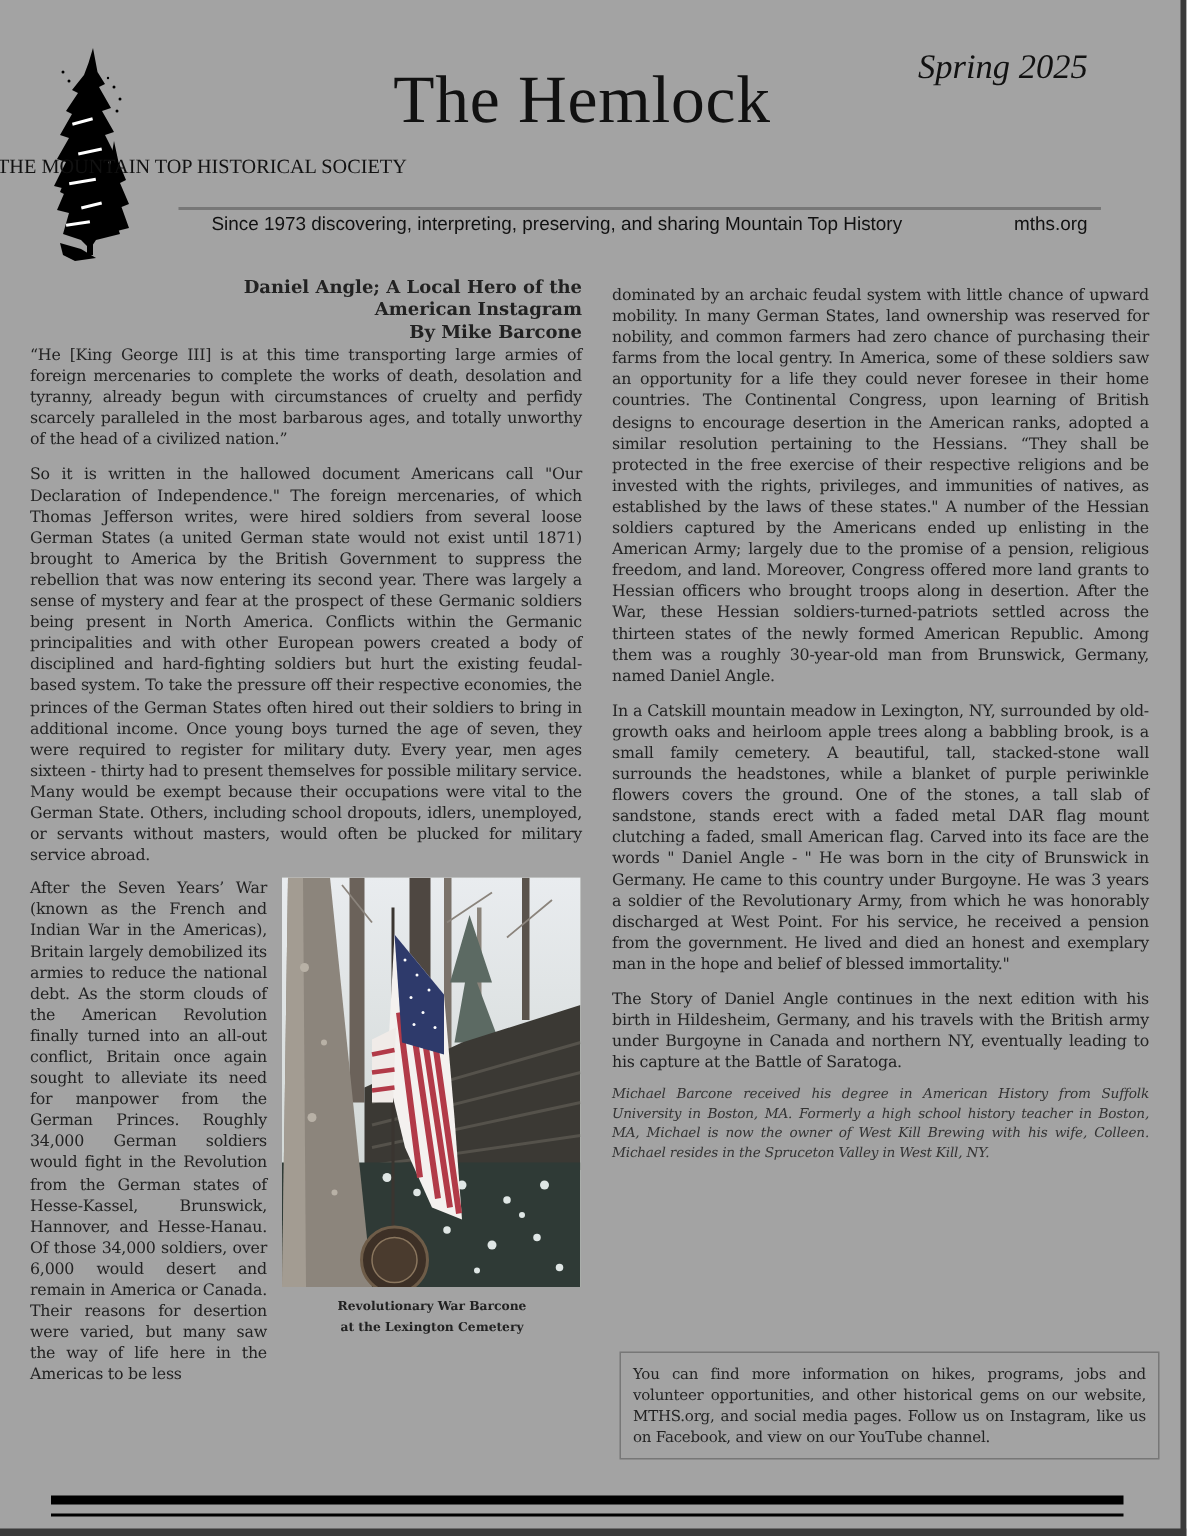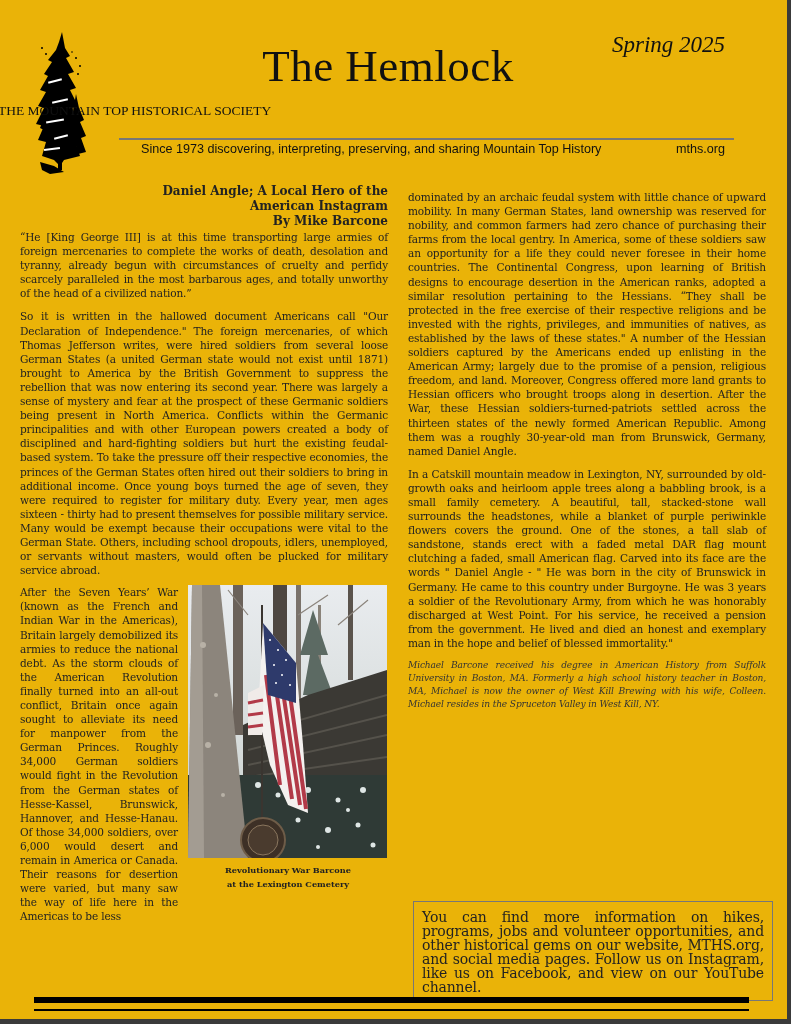--- a/index.html
+++ b/index.html
@@ -1,17 +1,17 @@
 <!DOCTYPE html>
 <html><head>
 <meta charset="utf-8">
 <style>
   html, body { margin: 0; padding: 0; background: #ffffff; }
   body { width: 791px; height: 1024px; position: relative; overflow: hidden; }
-  .page { position: absolute; left: 0; top: 0; width: 787px; height: 1019px; background: #eab308;
+  .page { position: absolute; left: 0; top: 0; width: 787px; height: 1019px; background: #a3a3a3;
           border-right: 4px solid #3a3a3a; border-bottom: 5px solid #3a3a3a; }
 
   
   .logo { position: absolute; left: 34px; top: 28px; width: 52px; height: 150px; }
   .title { position: absolute; left: 0; width: 780px; top: 40px; text-align: center;
            font-family: "Liberation Serif", serif; font-size: 45px; color: #111; letter-spacing: 0.5px; }
   .title span { position: relative; left: -2px; }
   .edition { position: absolute; left: 612px; top: 32px; font-family: "Liberation Serif", serif;
              font-style: italic; font-size: 23px; color: #111; }
   .society { position: absolute; left: 0; width: 780px; top: 103px; 
@@ -34,21 +34,21 @@
   .bio { font-style: italic; font-size: 9.1px; line-height: 13px; color: #333; }
 
   .flow-area { position: relative; }
   .photo-float { float: right; width: 200px; height: 330px; margin: 0 0 2px 10px; }
   .photo { width: 199px; height: 273px; position: relative; overflow: hidden; background: #cfd4d0; }
   .caption { font-family: "DejaVu Serif", serif; font-weight: bold; font-size: 8.2px; line-height: 14px;
              text-align: center; color: #222; margin-top: 5px; }
 
   .infobox { position: absolute; left: 413px; top: 901px; width: 342px; padding: 8px 8px 6px 8px;
              border: 1px solid #777; }
-  .infobox .p { margin: 0; font-size: 14px; line-height: 14px; }
+  .infobox .p { margin: 0; font-size: 10px; line-height: 14px; }
 
   .rule-thick { position: absolute; left: 34px; top: 997px; width: 715px; height: 6px; background: #000; }
   .rule-thin { position: absolute; left: 34px; top: 1009px; width: 715px; height: 2px; background: #000; }
 </style>
 </head>
 <body>
 
 <div class="page">
 
   <div class="logo">
@@ -170,20 +170,21 @@
           <div>at the Lexington Cemetery</div>
         </div>
       </div>
       <p class="p">After the Seven Years’ War (known as the French and Indian War in the Americas), Britain largely demobilized its armies to reduce the national debt. As the storm clouds of the American Revolution finally turned into an all-out conflict, Britain once again sought to alleviate its need for manpower from the German Princes. Roughly 34,000 German soldiers would fight in the Revolution from the German states of Hesse-Kassel, Brunswick, Hannover, and Hesse-Hanau. Of those 34,000 soldiers, over 6,000 would desert and remain in America or Canada. Their reasons for desertion were varied, but many saw the way of life here in the Americas to be less</p>
     </div>
   </div>
 
   <div class="colR">
     <p class="p">dominated by an archaic feudal system with little chance of upward mobility. In many German States, land ownership was reserved for nobility, and common farmers had zero chance of purchasing their farms from the local gentry. In America, some of these soldiers saw an opportunity for a life they could never foresee in their home countries. The Continental Congress, upon learning of British designs to encourage desertion in the American ranks, adopted a similar resolution pertaining to the Hessians. “They shall be protected in the free exercise of their respective religions and be invested with the rights, privileges, and immunities of natives, as established by the laws of these states." A number of the Hessian soldiers captured by the Americans ended up enlisting in the American Army; largely due to the promise of a pension, religious freedom, and land. Moreover, Congress offered more land grants to Hessian officers who brought troops along in desertion. After the War, these Hessian soldiers-turned-patriots settled across the thirteen states of the newly formed American Republic. Among them was a roughly 30-year-old man from Brunswick, Germany, named Daniel Angle.</p>
     <p class="p">In a Catskill mountain meadow in Lexington, NY, surrounded by old-growth oaks and heirloom apple trees along a babbling brook, is a small family cemetery. A beautiful, tall, stacked-stone wall surrounds the headstones, while a blanket of purple periwinkle flowers covers the ground. One of the stones, a tall slab of sandstone, stands erect with a faded metal DAR flag mount clutching a faded, small American flag. Carved into its face are the words " Daniel Angle - " He was born in the city of Brunswick in Germany. He came to this country under Burgoyne. He was 3 years a soldier of the Revolutionary Army, from which he was honorably discharged at West Point. For his service, he received a pension from the government. He lived and died an honest and exemplary man in the hope and belief of blessed immortality."</p>
+    <p class="p">The Story of Daniel Angle continues in the next edition with his birth in Hildesheim, Germany, and his travels with the British army under Burgoyne in Canada and northern NY, eventually leading to his capture at the Battle of Saratoga.</p>
     <p class="p bio">Michael Barcone received his degree in American History from Suffolk University in Boston, MA. Formerly a high school history teacher in Boston, MA, Michael is now the owner of West Kill Brewing with his wife, Colleen. Michael resides in the Spruceton Valley in West Kill, NY.</p>
   </div>
 
   <div class="infobox">
     <p class="p">You can find more information on hikes, programs, jobs and volunteer opportunities, and other historical gems on our website, MTHS.org, and social media pages. Follow us on Instagram, like us on Facebook, and view on our YouTube channel.</p>
   </div>
 
   <div class="rule-thick"></div>
   <div class="rule-thin"></div>
 </div>

